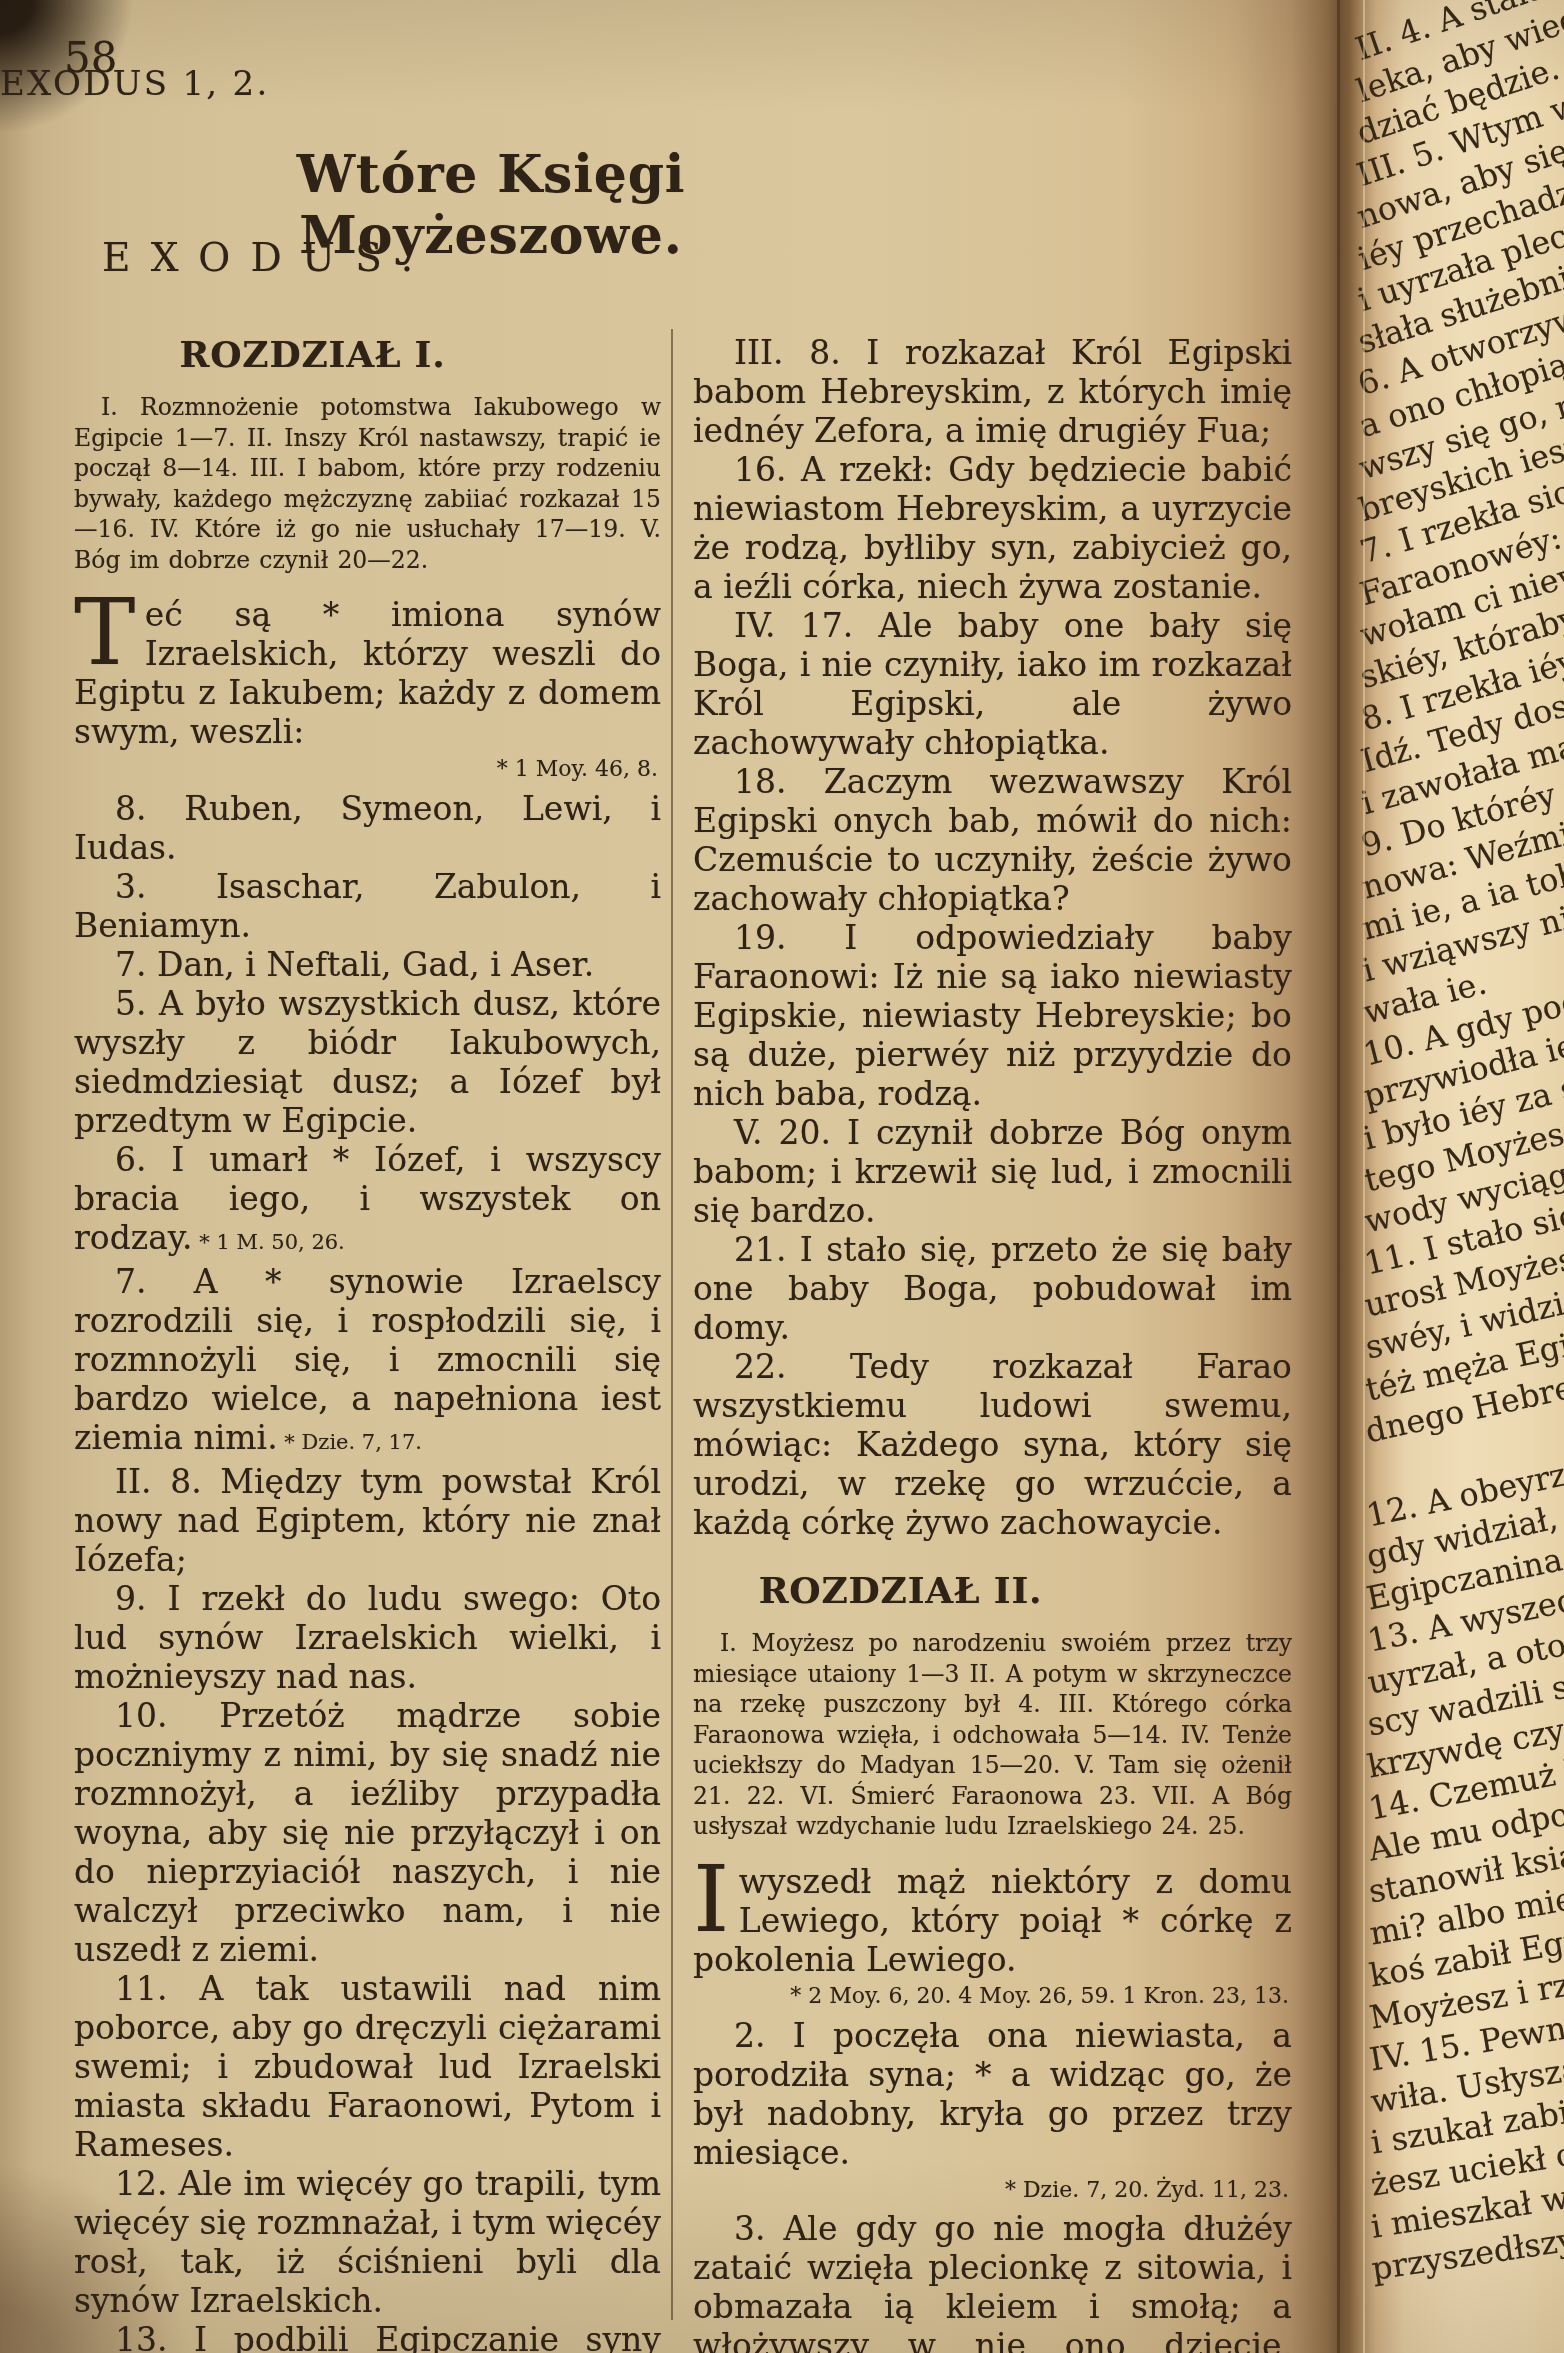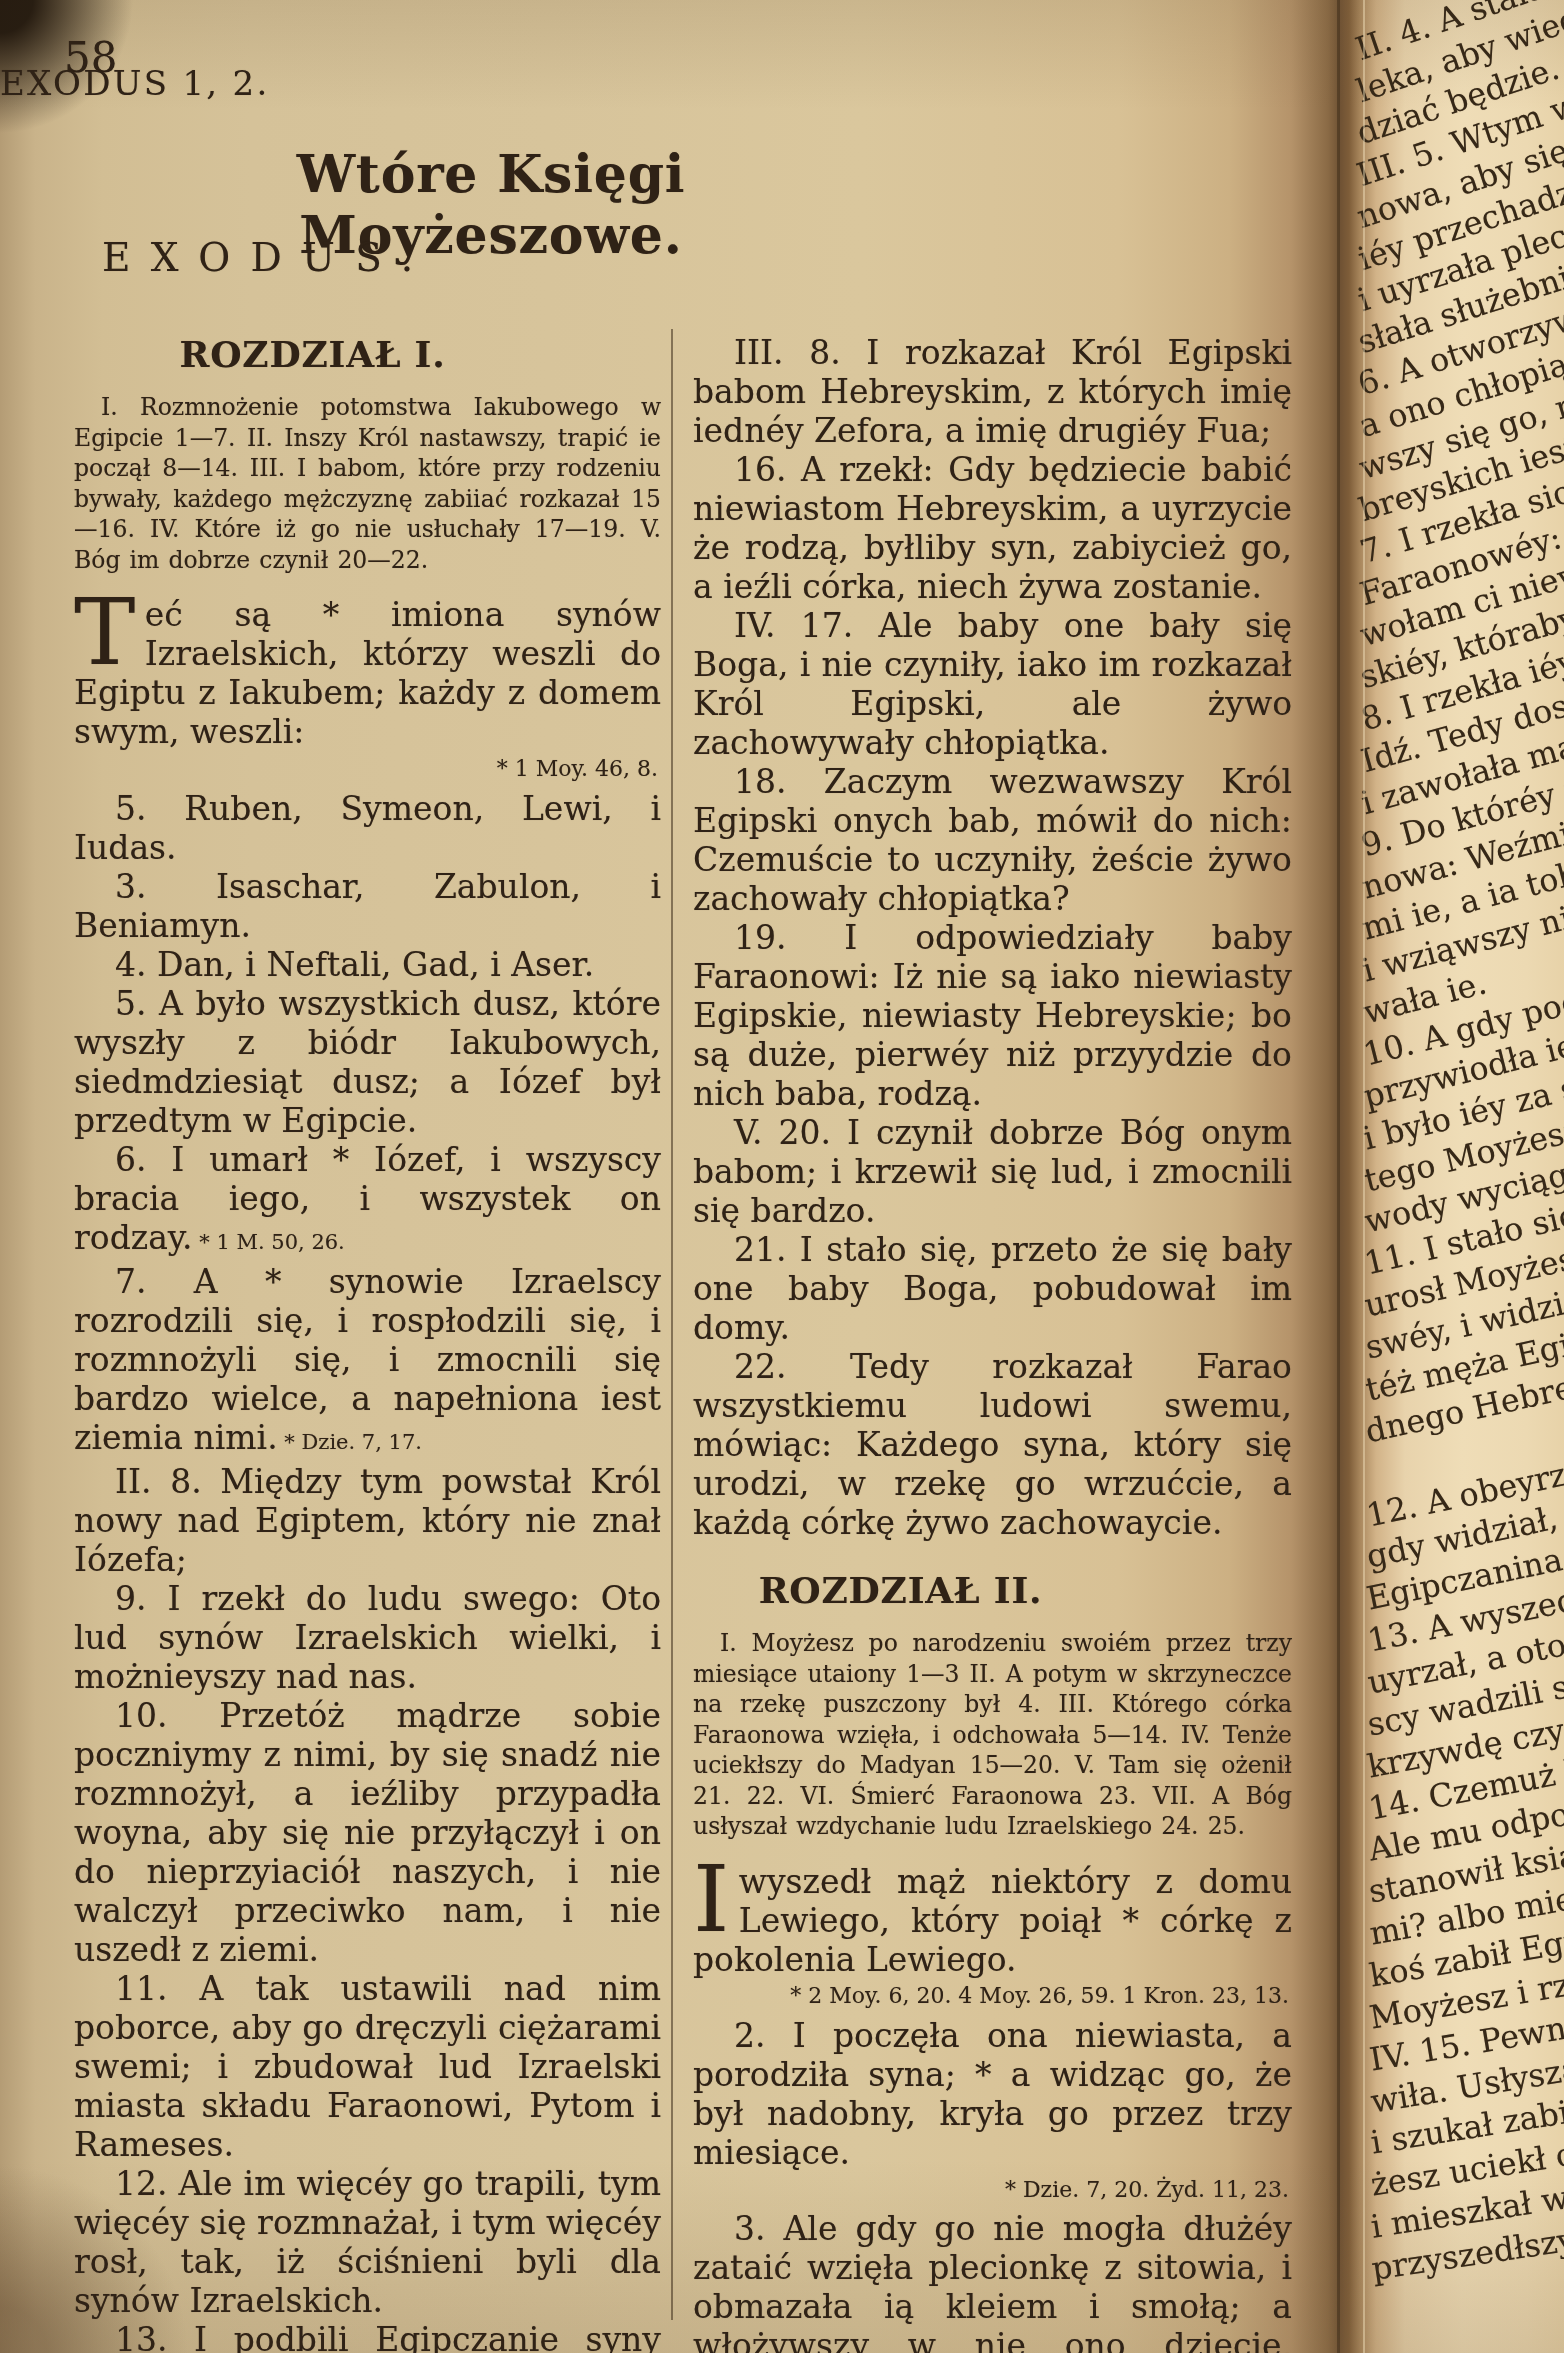--- a/index.html
+++ b/index.html
@@ -56,23 +56,23 @@
   <div class="page-number ink">58</div>
   <div class="running-head ink">EXODUS 1, 2.</div>
   <h1 class="book-title ink">Wtóre Księgi Moyżeszowe.</h1>
   <div class="book-subtitle ink">EXODUS.</div>
 
   <div class="column left ink">
       <h2 class="chapter-heading">ROZDZIAŁ I.</h2>
       <p class="chapter-summary">I. Rozmnożenie potomstwa Iakubowego w Egipcie 1—7. II. Inszy Król nastawszy, trapić ie począł 8—14. III. I babom, które przy rodzeniu bywały, każdego mężczyznę zabiiać rozkazał 15—16. IV. Które iż go nie usłuchały 17—19. V. Bóg im dobrze czynił 20—22.</p>
       <p class="verse has-drop"><span class="dropcap">T</span>eć są * imiona synów Izraelskich, którzy weszli do Egiptu z Iakubem; każdy z domem swym, weszli:</p>
       <p class="ref-line">* 1 Moy. 46, 8.</p>
-      <p class="verse">5. Ruben, Symeon, Lewi, i Iudas.</p>
+      <p class="verse">8. Ruben, Symeon, Lewi, i Iudas.</p>
       <p class="verse">3. Isaschar, Zabulon, i Beniamyn.</p>
-      <p class="verse">4. Dan, i Neftali, Gad, i Aser.</p>
+      <p class="verse">7. Dan, i Neftali, Gad, i Aser.</p>
       <p class="verse">5. A było wszystkich dusz, które wyszły z biódr Iakubowych, siedmdziesiąt dusz; a Iózef był przedtym w Egipcie.</p>
       <p class="verse">6. I umarł * Iózef, i wszyscy bracia iego, i wszystek on rodzay.<span class="verse-ref"> * 1 M. 50, 26.</span></p>
       <p class="verse">7. A * synowie Izraelscy rozrodzili się, i rospłodzili się, i rozmnożyli się, i zmocnili się bardzo wielce, a napełniona iest ziemia nimi.<span class="verse-ref"> * Dzie. 7, 17.</span></p>
       <p class="verse">II. 8. Między tym powstał Król nowy nad Egiptem, który nie znał Iózefa;</p>
       <p class="verse">9. I rzekł do ludu swego: Oto lud synów Izraelskich wielki, i możnieyszy nad nas.</p>
       <p class="verse">10. Przetóż mądrze sobie poczniymy z nimi, by się snadź nie rozmnożył, a ieźliby przypadła woyna, aby się nie przyłączył i on do nieprzyiaciół naszych, i nie walczył przeciwko nam, i nie uszedł z ziemi.</p>
       <p class="verse">11. A tak ustawili nad nim poborce, aby go dręczyli ciężarami swemi; i zbudował lud Izraelski miasta składu Faraonowi, Pytom i Rameses.</p>
       <p class="verse">12. Ale im więcéy go trapili, tym więcéy się rozmnażał, i tym więcéy rosł, tak, iż ściśnieni byli dla synów Izraelskich.</p>
       <p class="verse">13. I podbili Egipczanie syny Izraelskie w niewolą ciężką,</p>
     </div>

